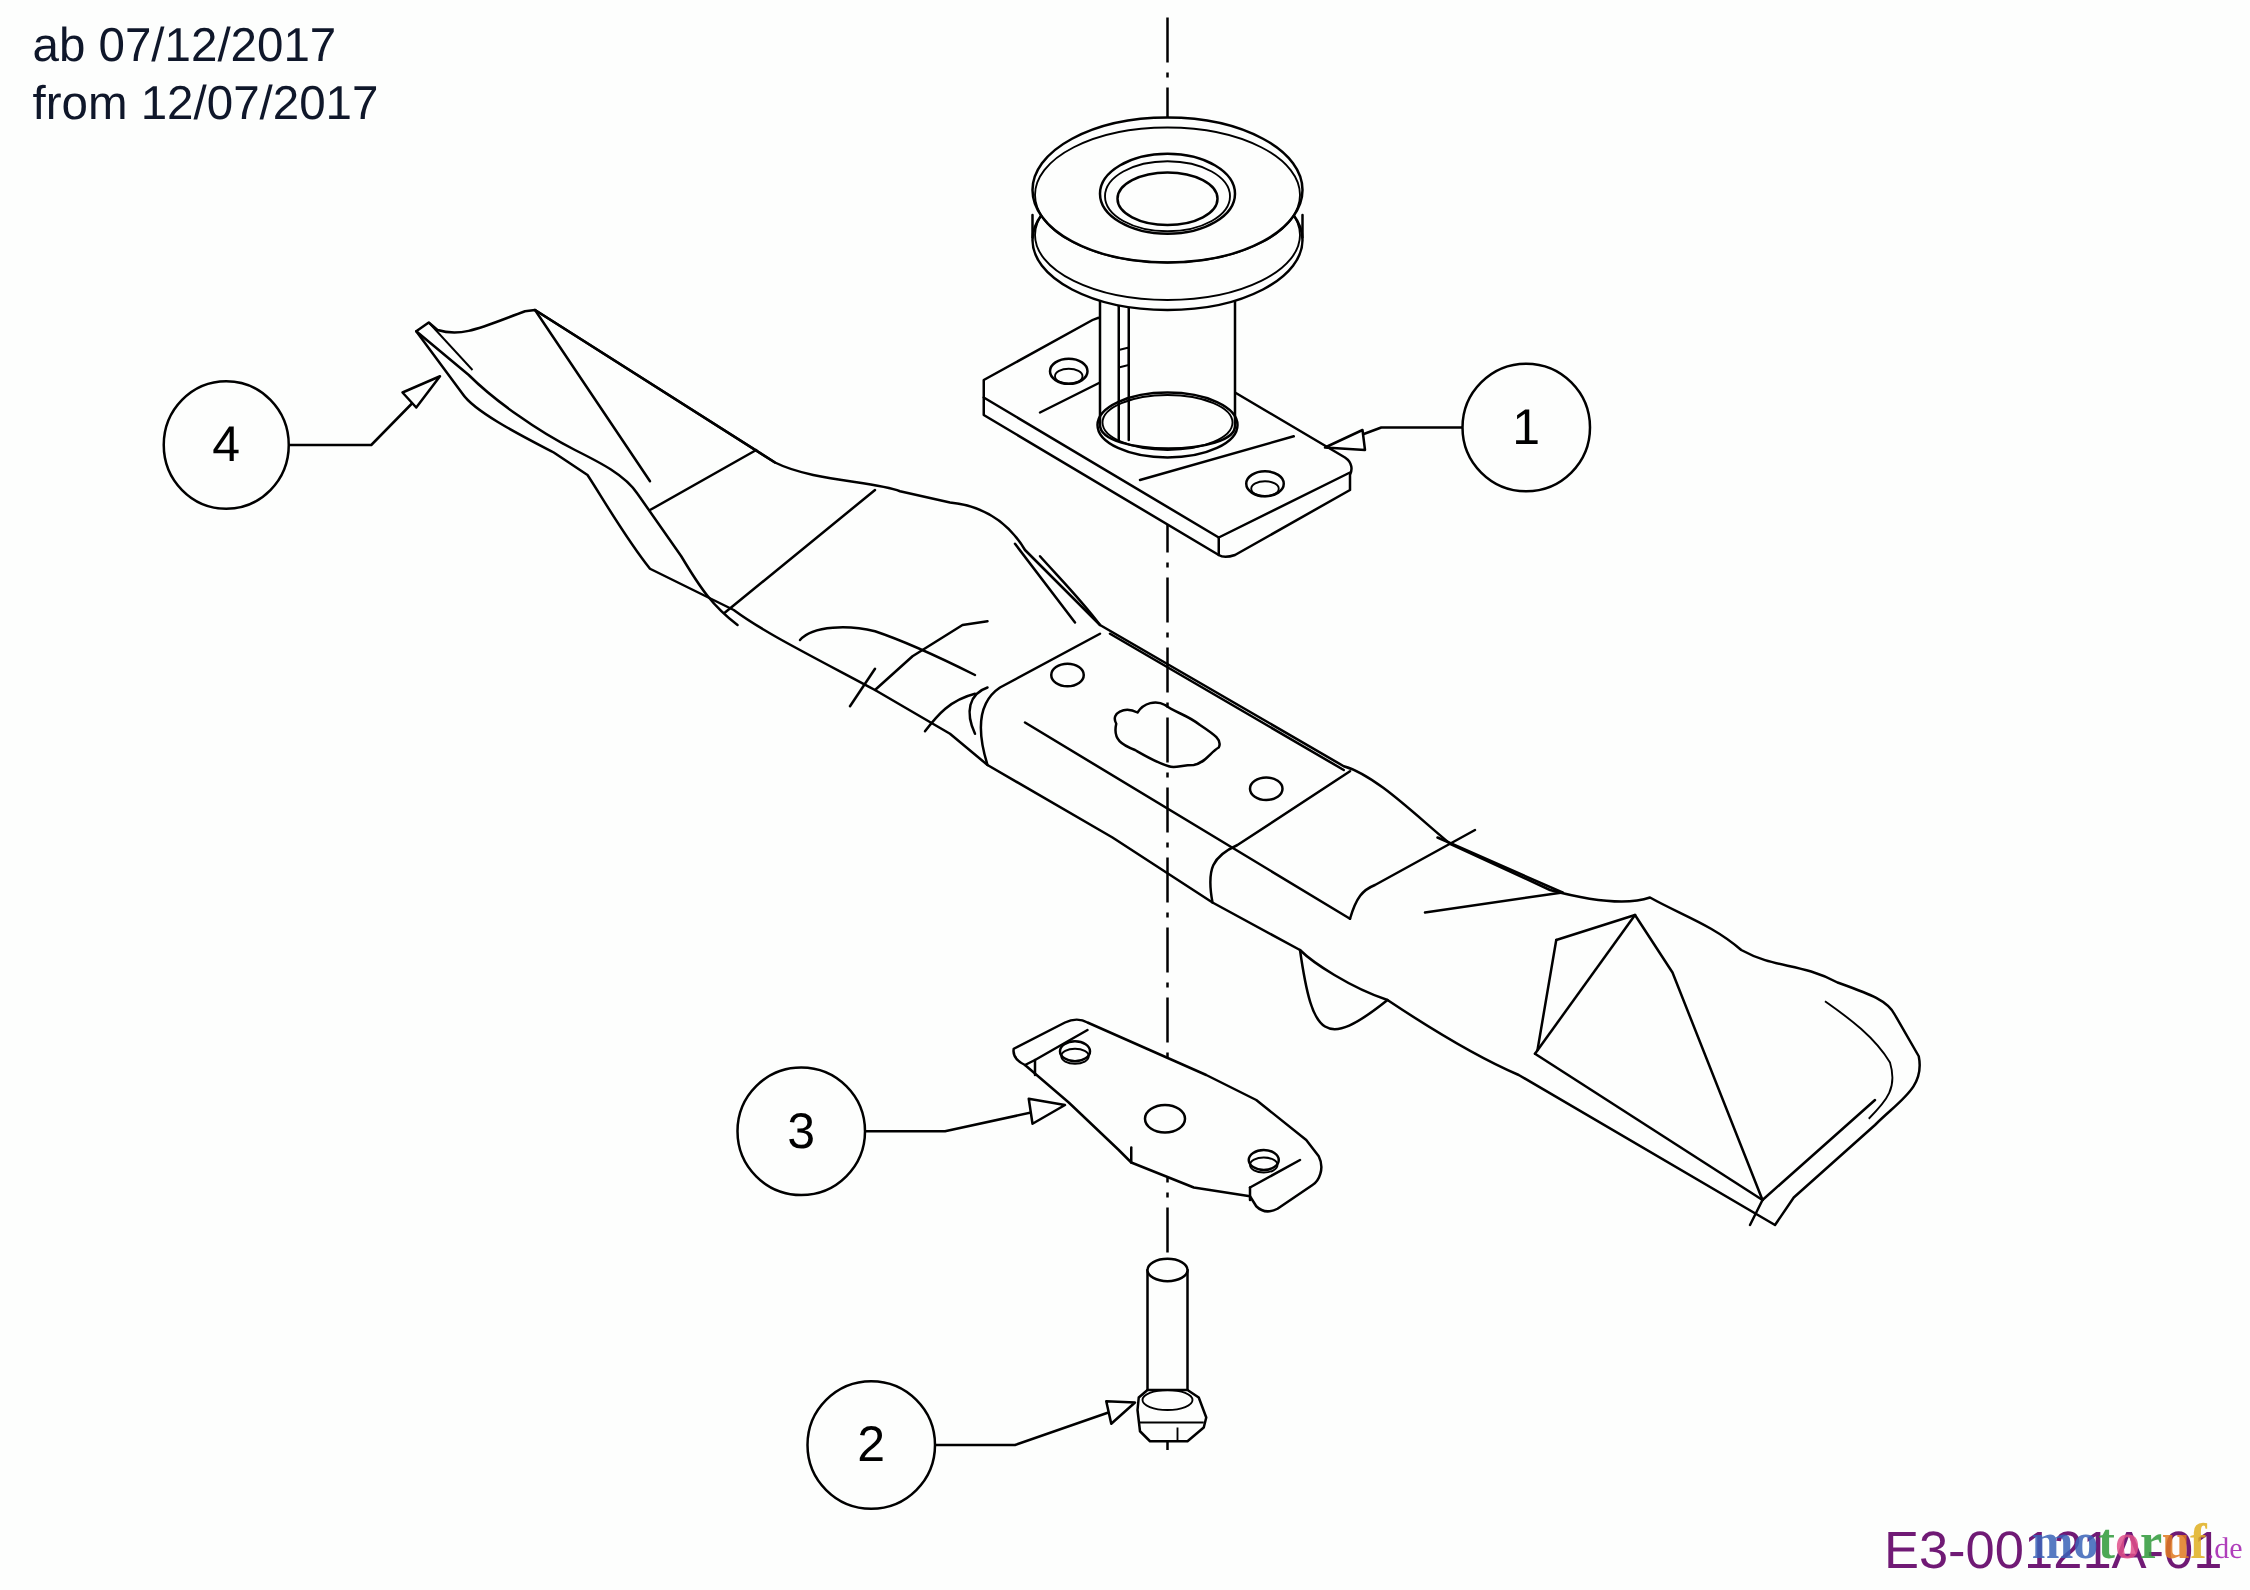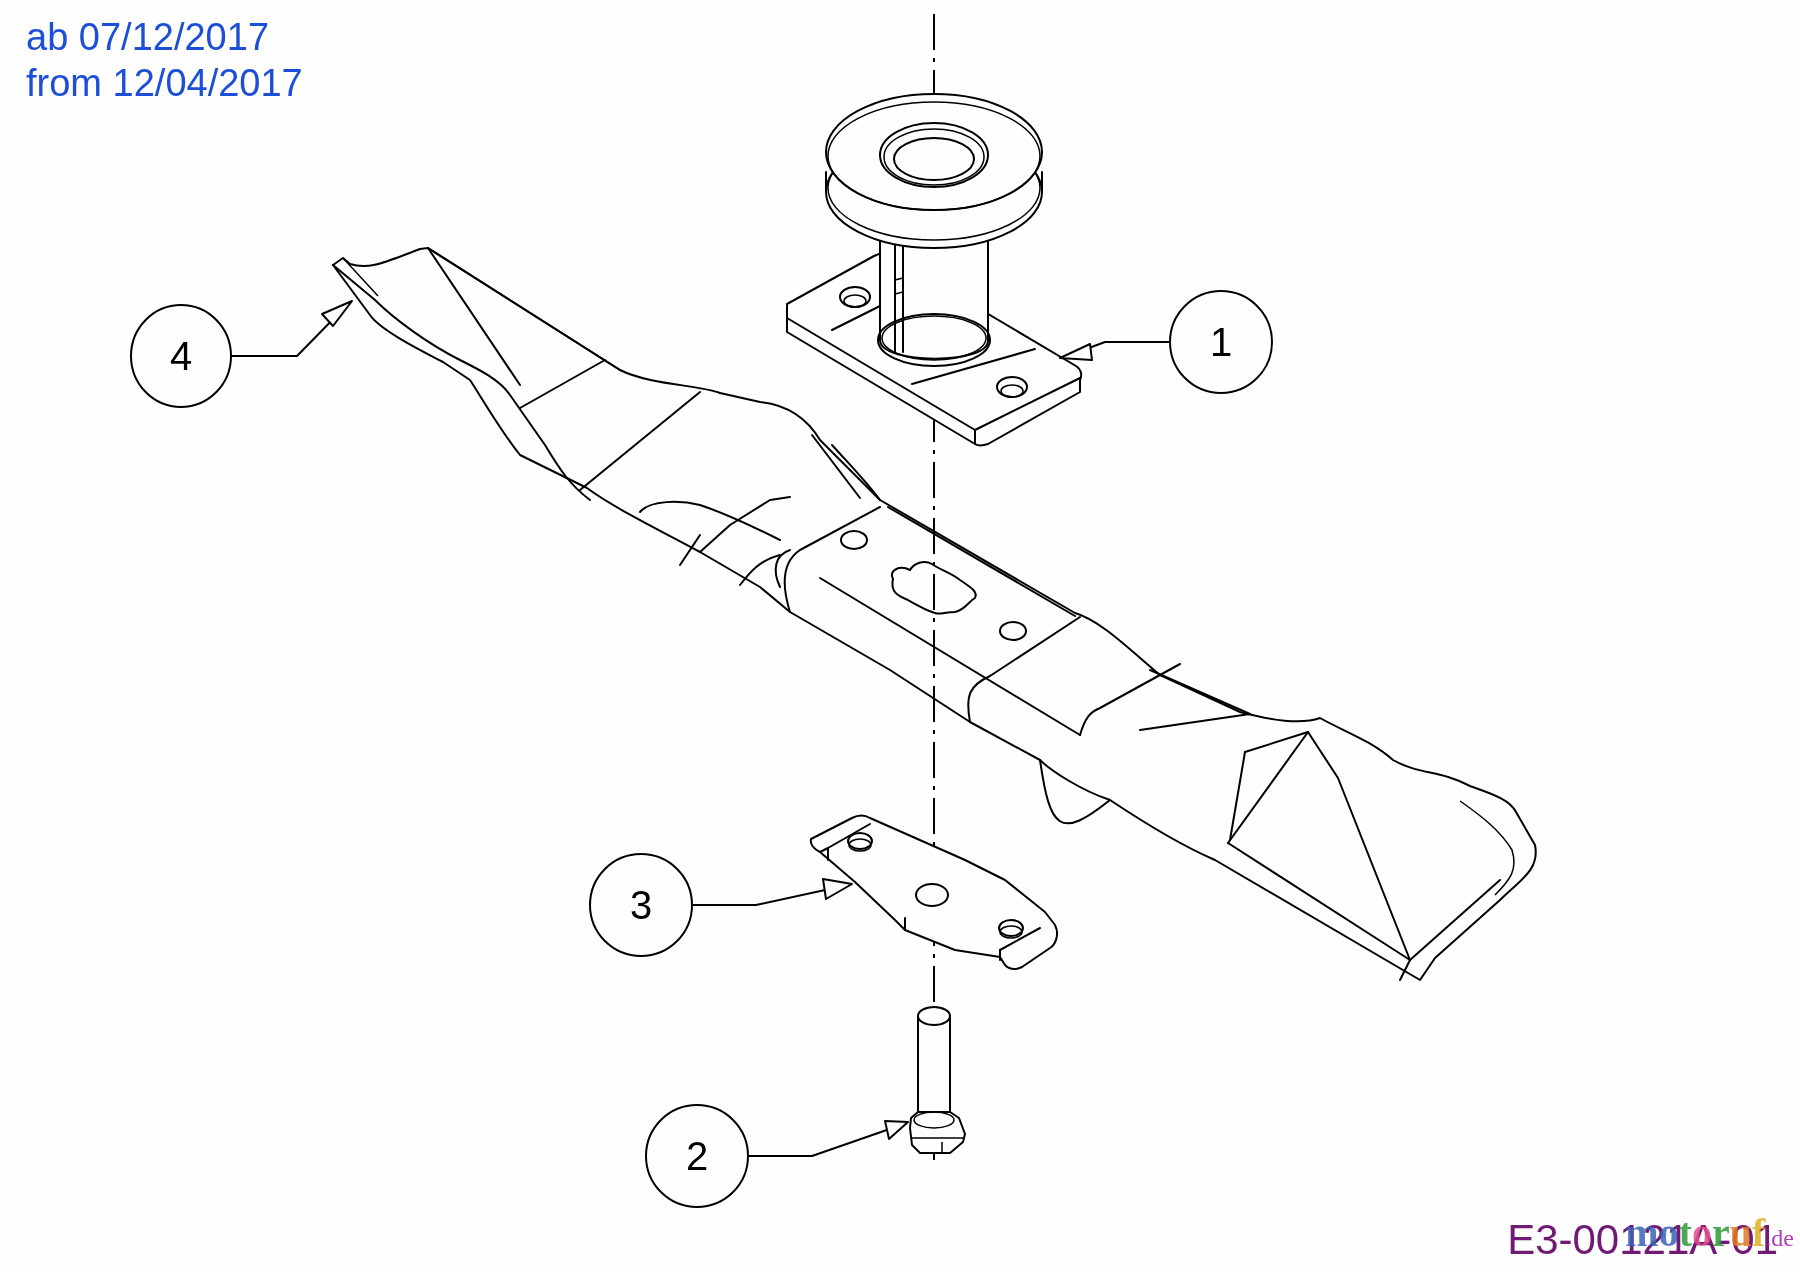--- a/index.html
+++ b/index.html
@@ -1,33 +1,33 @@
 <!DOCTYPE html>
 <html><head>
 <meta charset="utf-8">
 <style>
   html, body { margin: 0; padding: 0; background: #fdfefd; }
   body { width: 1800px; height: 1272px; position: relative; overflow: hidden; font-family: "Liberation Sans", sans-serif; }
-  .validity { position: absolute; left: 26px; top: 14px; font-size: 38px; line-height: 46px; color: #1d4ed8; }
+  .validity { position: absolute; left: 26px; top: 14px; font-size: 38px; line-height: 46px; color: #0f172a; }
   .validity div { white-space: nowrap; }
   svg.drawing { position: absolute; left: 0; top: 0; }
   .callout-num { font-family: "Liberation Sans", sans-serif; font-size: 40px; fill: #000; text-anchor: middle; dominant-baseline: central; }
   .drawing-id { position: absolute; right: 22px; bottom: 8px; font-size: 42px; color: #701a75; letter-spacing: 0px; white-space: nowrap; }
   .watermark { position: absolute; right: 6px; bottom: 16px; font-family: "Liberation Serif", serif; font-size: 40px; font-weight: bold; opacity: 0.85; white-space: nowrap; }
   .watermark .tld { font-size: 24px; font-weight: normal; color: #a21caf; }
   .ln { fill: none; stroke: #000; stroke-width: 2; stroke-linejoin: round; stroke-linecap: round; }
   .thin { fill: none; stroke: #000; stroke-width: 1.5; }
   .wf { fill: #fdfefd; stroke: #000; stroke-width: 2; stroke-linejoin: round; }
 </style>
 </head>
 <body>
 
 <div class="validity">
   <div>ab 07/12/2017</div>
-  <div>from 12/04/2017</div>
+  <div>from 12/07/2017</div>
 </div>
 
 <svg class="drawing" width="1800" height="1272" viewBox="0 0 1800 1272" xmlns="http://www.w3.org/2000/svg">
 
   <g>
 
     <path class="wf" d="
       M 343 258
       L 350 264
       C 370 270 385 262 420 249

